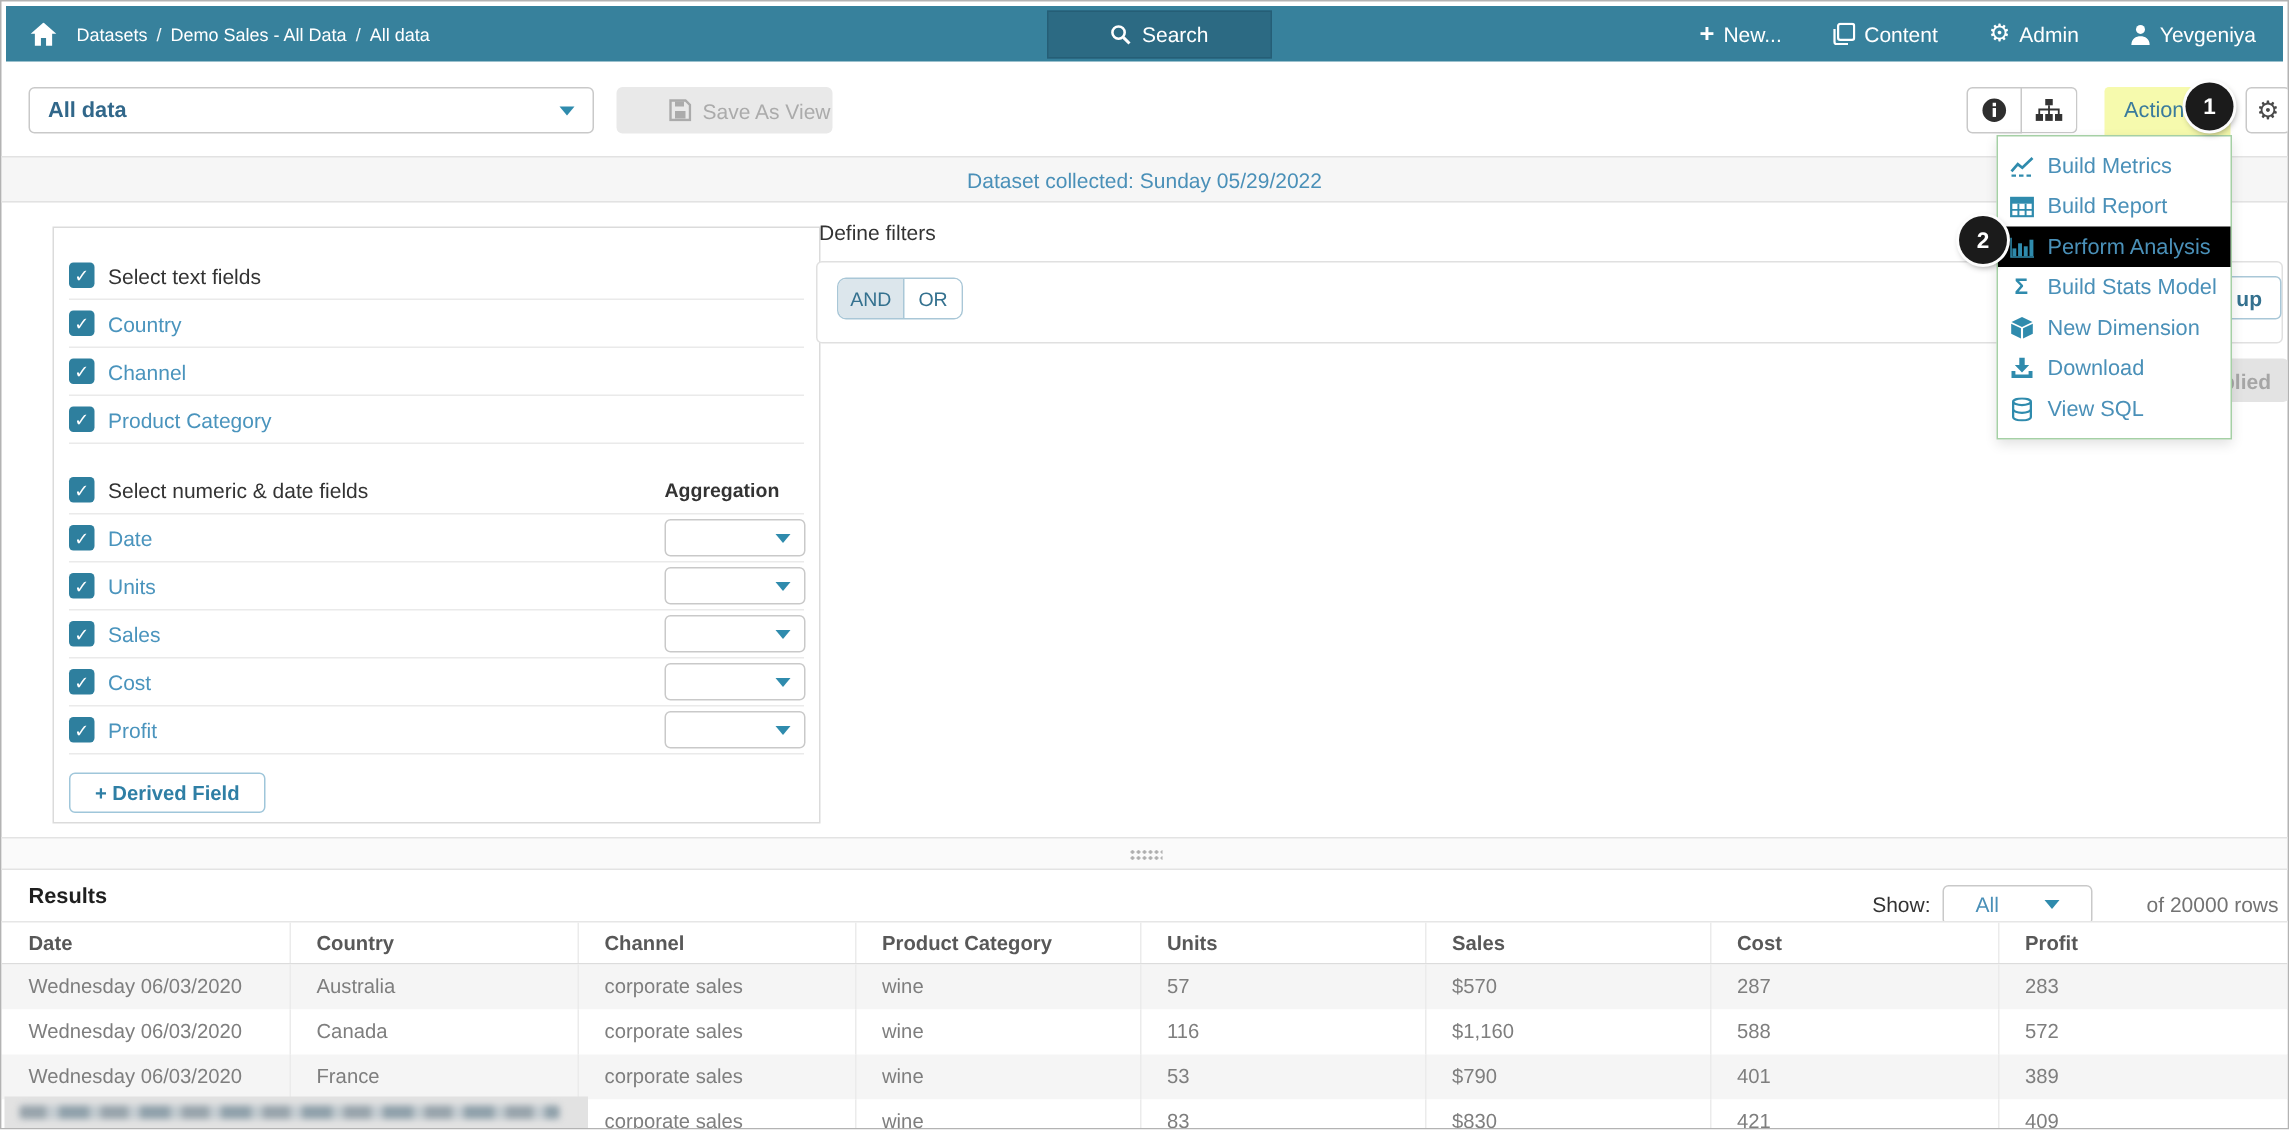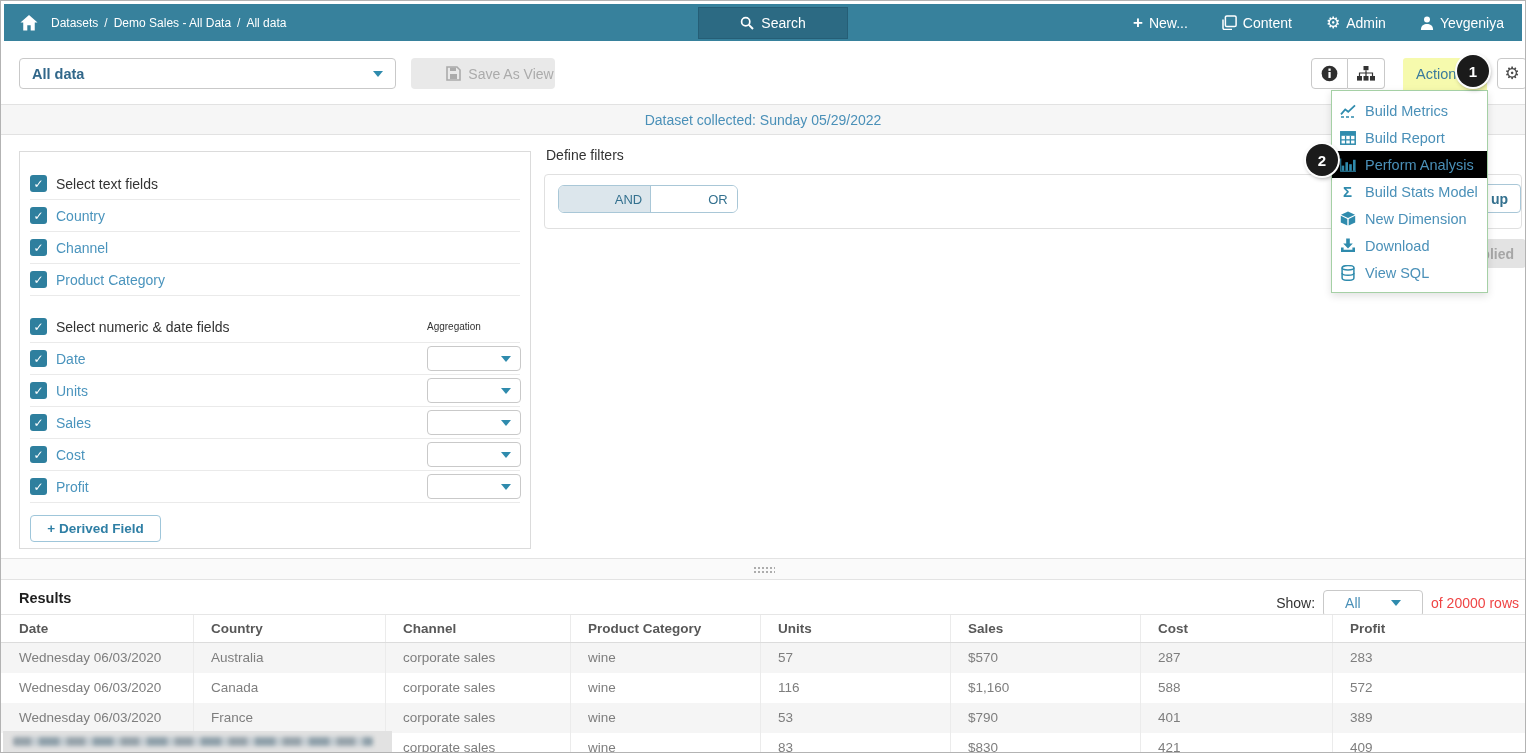--- a/index.html
+++ b/index.html
@@ -51,45 +51,45 @@
   .menu-item{height:27px;display:flex;align-items:center;gap:9px;padding:0 7px;cursor:pointer;
              color:#4A90B8;font-size:14.5px;white-space:nowrap;}
   .menu-item.hl{background:#000000;}
   .mi-ic{width:17px;display:flex;justify-content:center;flex:0 0 17px;}
   .mi-sigma{color:#2F8BAD;font-size:15px;font-weight:700;line-height:15px;}
   
   .banner{position:absolute;left:0;top:103px;width:100%;height:31px;background:#F6F6F6;
           border-top:1px solid #E2E2E2;border-bottom:1px solid #E2E2E2;box-sizing:border-box;
           display:flex;align-items:center;justify-content:center;color:#4A90B8;font-size:14px;}
   
-  .fields-panel{position:absolute;left:18px;top:150px;width:512px;height:398px;box-sizing:border-box;
+  .fields-panel{position:absolute;left:34px;top:150px;width:512px;height:398px;box-sizing:border-box;
                 border:1px solid #DBDBDB;background:#fff;padding:16px 10px 0 10px;}
   .f-row{height:31px;display:flex;align-items:center;gap:9px;border-bottom:1px solid #EAEAEA;
          position:relative;}
   .f-gap{height:15px;}
   .cb{width:17px;height:17px;background:#2E7F9E;border-radius:3px;flex:0 0 17px;cursor:pointer;
       display:flex;align-items:center;justify-content:center;}
   .cb::after{content:"\2713";color:#fff;font-size:12px;font-weight:700;}
   .f-head{color:#333;font-size:14px;}
   .f-link{color:#4A94BD;font-size:14px;cursor:pointer;}
-  .agg-head{position:absolute;left:397px;color:#333;font-size:10px;}
+  .agg-head{position:absolute;left:397px;color:#333;font-size:13px;font-weight:bold;}
   .agg-select{position:absolute;left:397px;top:3px;width:94px;height:25px;box-sizing:border-box;
               border:1px solid #c9c9c9;border-radius:4px;background:#fff;display:flex;
               align-items:center;justify-content:flex-end;padding-right:9px;cursor:pointer;}
   .derived-btn{margin-top:12px;width:131px;height:27px;box-sizing:border-box;border:1px solid #9FC6DA;
                border-radius:4px;background:#fff;color:#2F7FA5;font-weight:700;font-size:13.5px;
                display:flex;align-items:center;justify-content:center;cursor:pointer;}
   
   .filters-title{position:absolute;left:545px;top:146px;color:#333;font-size:14px;}
   .filters-panel{position:absolute;left:543px;top:173px;width:978px;height:55px;box-sizing:border-box;
                  border:1px solid #E0E0E0;border-radius:4px;background:#fff;}
   .andor{position:absolute;left:13px;top:10px;height:26px;display:flex;border:1px solid #A9C7D7;
          border-radius:6px;overflow:hidden;background:#fff;}
   .andor .seg{display:flex;align-items:center;justify-content:center;font-size:13px;color:#34718F;
-              cursor:pointer;padding-left:48px;}
+              cursor:pointer;}
   .seg-and{width:43px;background:#DCE6EC;}
   .seg-or{width:38px;background:#fff;border-left:1px solid #A9C7D7;}
   .partial-btn{position:absolute;left:1452px;top:183px;width:68px;height:29px;box-sizing:border-box;
                border:1px solid #A9C7D7;border-radius:4px;background:#fff;z-index:5;display:flex;
                align-items:center;justify-content:flex-end;padding-right:12px;color:#34718F;
                font-weight:700;font-size:14px;cursor:pointer;}
   .partial-badge{position:absolute;left:1452px;top:238px;width:73px;height:29px;box-sizing:border-box;
                  border-radius:4px;background:#E3E3E3;z-index:5;display:flex;align-items:center;
                  justify-content:flex-end;padding-right:12px;color:#A6A6A6;font-weight:700;
                  font-size:14px;}
@@ -100,21 +100,21 @@
   .split-handle{position:absolute;left:752px;top:7px;width:22px;height:8px;
                 background-image:radial-gradient(#ADADAD 1px,transparent 1.3px);
                 background-size:4px 4px;}
   
   .results-title{position:absolute;left:18px;top:589px;font-size:14.5px;font-weight:700;color:#1f1f1f;}
   .show-group{position:absolute;right:6px;top:588px;height:28px;display:flex;align-items:center;gap:8px;}
   .show-label{color:#333;font-size:14px;}
   .show-select{width:100px;height:27px;box-sizing:border-box;border:1px solid #c9c9c9;border-radius:4px;
                background:#fff;display:flex;align-items:center;padding:0 21px;cursor:pointer;}
   .show-select .lbl{color:#4A90B8;font-size:14px;flex:1;}
-  .total-label{color:#ef4444;font-size:14px;white-space:nowrap;}
+  .total-label{color:#737373;font-size:14px;white-space:nowrap;margin-left:28px;}
   .table{position:absolute;left:0;top:613px;width:1526px;}
   .t-row{display:grid;grid-template-columns:193px 192px 185px 190px 190px 190px 192px 194px;}
   .t-row.head{border-top:1px solid #E6E6E6;border-bottom:1px solid #DCDCDC;background:#fff;}
   .t-cell{line-height:30px;height:30px;padding-left:17px;font-size:13.5px;color:#7E7E7E;
           border-right:1px solid #EBEBEB;overflow:hidden;white-space:nowrap;box-sizing:border-box;}
   .t-row .t-cell:first-child{padding-left:18px;}
   .t-row .t-cell:last-child{border-right:none;}
   .head .t-cell{line-height:27px;height:27px;font-weight:600;color:#585858;}
   .t-row.odd{background:#F5F5F5;}
   .t-row.even{background:#fff;}

